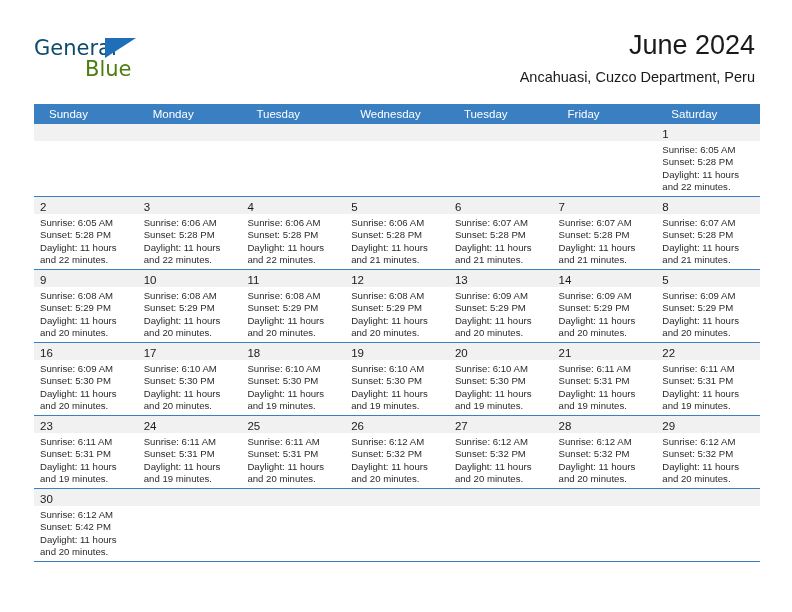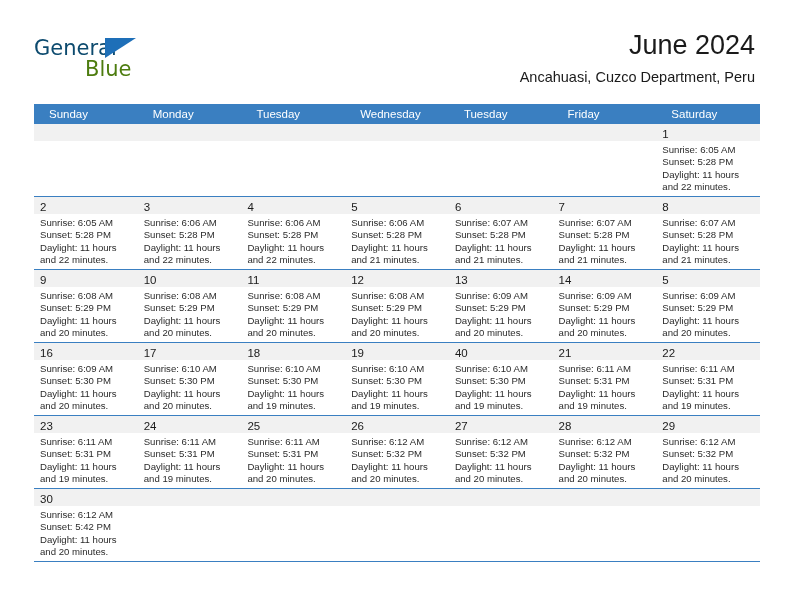--- a/index.html
+++ b/index.html
@@ -381,21 +381,21 @@
           <div class="cell">
             <div class="daynum-strip"><span class="daynum">19</span></div>
             <div class="cell-body">
               <div class="cell-line">Sunrise: 6:10 AM</div>
               <div class="cell-line">Sunset: 5:30 PM</div>
               <div class="cell-line">Daylight: 11 hours</div>
               <div class="cell-line">and 19 minutes.</div>
             </div>
           </div>
           <div class="cell">
-            <div class="daynum-strip"><span class="daynum">40</span></div>
+            <div class="daynum-strip"><span class="daynum">20</span></div>
             <div class="cell-body">
               <div class="cell-line">Sunrise: 6:10 AM</div>
               <div class="cell-line">Sunset: 5:30 PM</div>
               <div class="cell-line">Daylight: 11 hours</div>
               <div class="cell-line">and 19 minutes.</div>
             </div>
           </div>
           <div class="cell">
             <div class="daynum-strip"><span class="daynum">21</span></div>
             <div class="cell-body">

